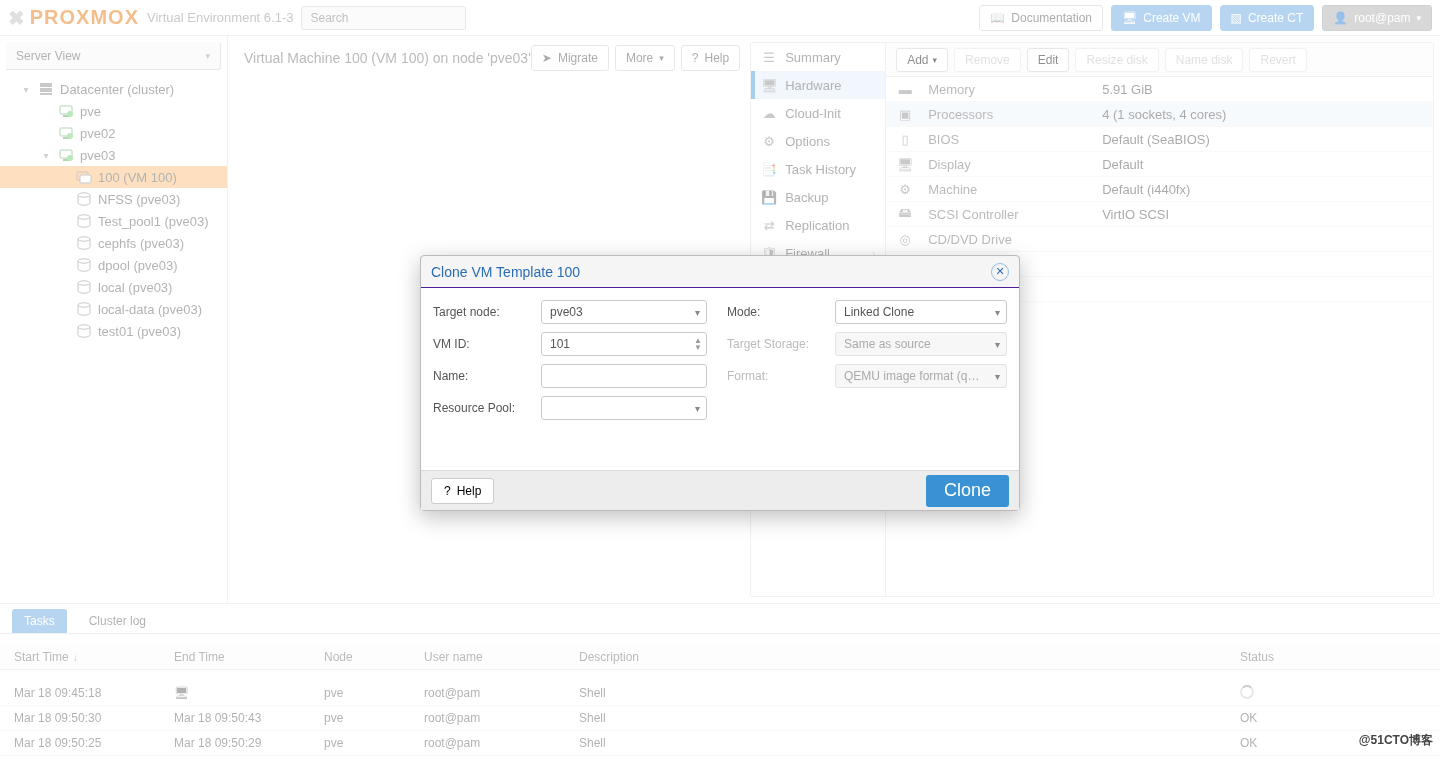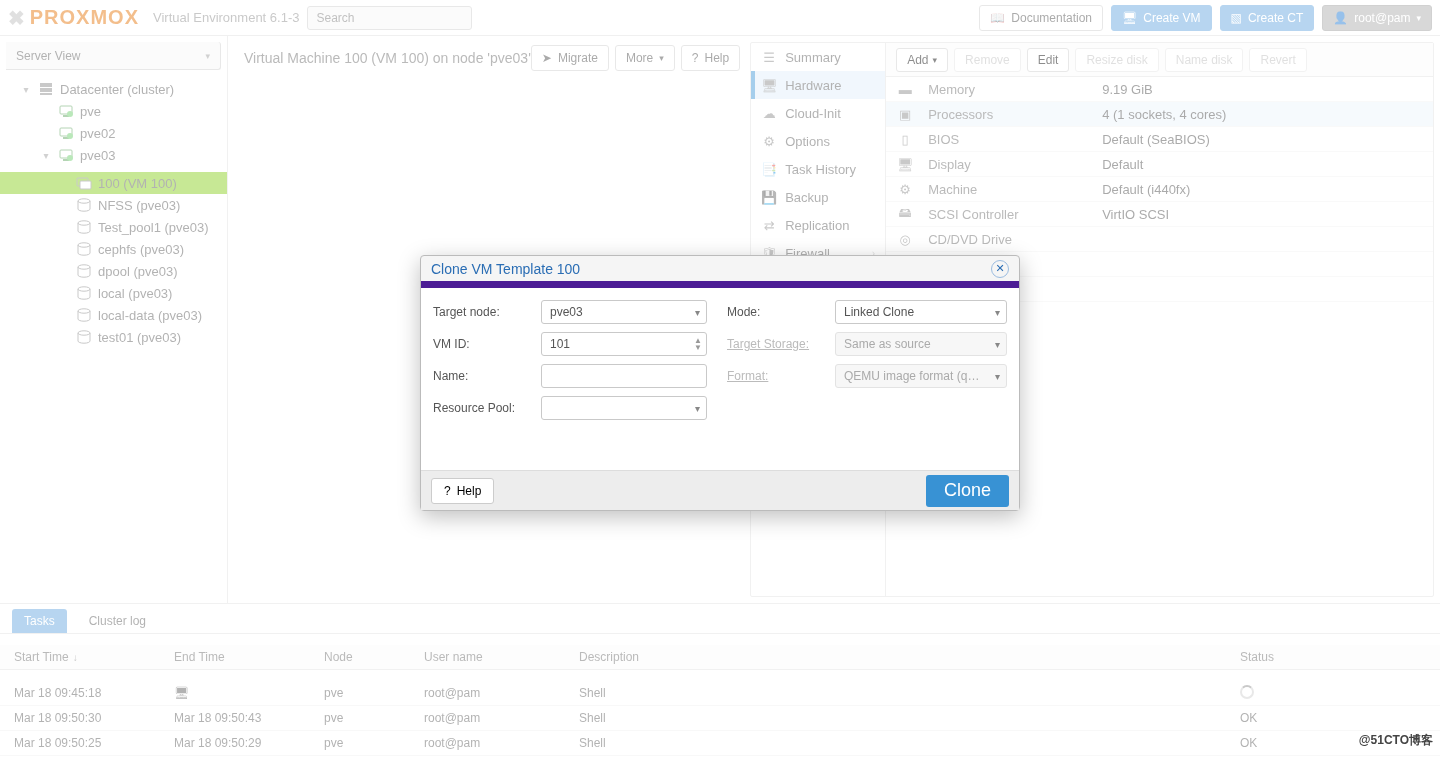--- a/index.html
+++ b/index.html
@@ -27,21 +27,21 @@
   .logo {
     font-weight: 800;
     font-size: 20px;
     letter-spacing: 1px;
     color: #e57000;
     display: flex;
     align-items: center;
     gap: 4px;
   }
   .logo-x { color:#bbb; font-weight:900; }
-  .version { color:#888; margin-left:6px; font-size:13px; }
+  .version { color:#888; font-size:13px; }
   .search {
     width:165px; height:24px; border:1px solid #ccc; border-radius:3px;
     padding:0 8px; font-size:12px; background:#f6f6f6;
   }
   .top-spacer { flex:1; }
   .btn {
     height:26px; padding:0 10px; border:1px solid #ccc; border-radius:3px;
     background:#fff; display:inline-flex; align-items:center; gap:6px;
     font-size:12px; color:#444; cursor:pointer;
   }
@@ -60,21 +60,21 @@
   }
   .tree-header {
     height:28px; border:1px solid #ccc; border-left:none; border-top:none;
     padding:0 10px; display:flex; align-items:center; justify-content:space-between;
     background:#f5f5f5; font-size:12px; border-radius:0 3px 3px 0;
     margin:6px 6px 4px 6px;
   }
   .tree { flex:1; overflow:auto; padding-top:4px; font-size:13px; }
   .tnode { display:flex; align-items:center; height:22px; padding-left:4px; gap:6px; }
   .tnode .exp { width:12px; color:#999; text-align:center; font-size:10px; }
-  .tnode.sel { background:#84cc16;margin-top:6px; }
+  .tnode.sel { background:#fdba74; }
   .tico { width:16px; height:16px; display:inline-block; }
   .indent-1 { padding-left:20px; }
   .indent-2 { padding-left:40px; }
   .indent-3 { padding-left:58px; }
 
   
   .center { flex:1; display:flex; flex-direction:row; padding:6px; min-width:0; }
   .crumb-bar {
     height:32px; display:flex; align-items:center; justify-content:space-between;
     padding:0 10px;
@@ -140,32 +140,32 @@
     display:flex; align-items:flex-start; justify-content:center;
     z-index:100;
   }
   .dialog {
     margin-top:255px;
     width:600px; background:#f5f5f5; border:1px solid #bbb; border-radius:4px;
     box-shadow:0 6px 22px rgba(0,0,0,.25);
   }
   .dlg-head {
     height:32px; display:flex; align-items:center; justify-content:space-between;
-    padding:0 10px; border-bottom:7px solid #4c1d95;
+    padding:0 10px; border-bottom:1px solid #4c1d95;
     color:#2a6db4; font-size:14px;
   }
   .dlg-close {
     width:18px;height:18px;border:1px solid #9bbce0; border-radius:50%;
     color:#2a6db4; font-size:11px; display:flex;align-items:center;justify-content:center; cursor:pointer;
   }
   .dlg-body { background:#fff; padding:12px 12px 50px 12px; display:flex; gap:20px; }
   .form-col { flex:1; display:flex; flex-direction:column; gap:8px; }
   .frow { display:flex; align-items:center; gap:8px; }
   .frow label { width:100px; font-size:12px; color:#555; }
-  .frow.disabled label { color:#bbb;text-decoration:underline; }
+  .frow.disabled label { color:#bbb; }
   .trigger {
     flex:1; height:24px; border:1px solid #c9c9c9; border-radius:3px; background:#fff;
     display:flex; align-items:center; padding:0 22px 0 8px; position:relative; font-size:12px;
   }
   .trigger.disabled { background:#f7f7f7; color:#aaa; border-color:#e3e3e3; }
   .trigger .ddl { position:absolute; right:6px; color:#888; font-size:10px; }
   .trigger .spn { position:absolute; right:4px; display:flex; flex-direction:column; font-size:8px; line-height:7px; color:#999;}
   .dlg-foot {
     height:40px; display:flex; align-items:center; justify-content:space-between;
     padding:0 10px; border-top:1px solid #ddd; background:#ededed;
@@ -388,21 +388,21 @@
           <button class="tbtn disabled">Remove</button>
           <button class="tbtn">Edit</button>
           <button class="tbtn disabled">Resize disk</button>
           <button class="tbtn disabled">Name disk</button>
           <button class="tbtn disabled">Revert</button>
         </div>
         <div class="rows" id="hw-rows">
             <div class="row">
               <span class="ricon">▬</span>
               <span class="rlabel">Memory</span>
-              <span class="rval">9.19 GiB</span>
+              <span class="rval">5.91 GiB</span>
             </div>
             <div class="row sel">
               <span class="ricon">▣</span>
               <span class="rlabel">Processors</span>
               <span class="rval">4 (1 sockets, 4 cores)</span>
             </div>
             <div class="row">
               <span class="ricon">▯</span>
               <span class="rlabel">BIOS</span>
               <span class="rval">Default (SeaBIOS)</span>

